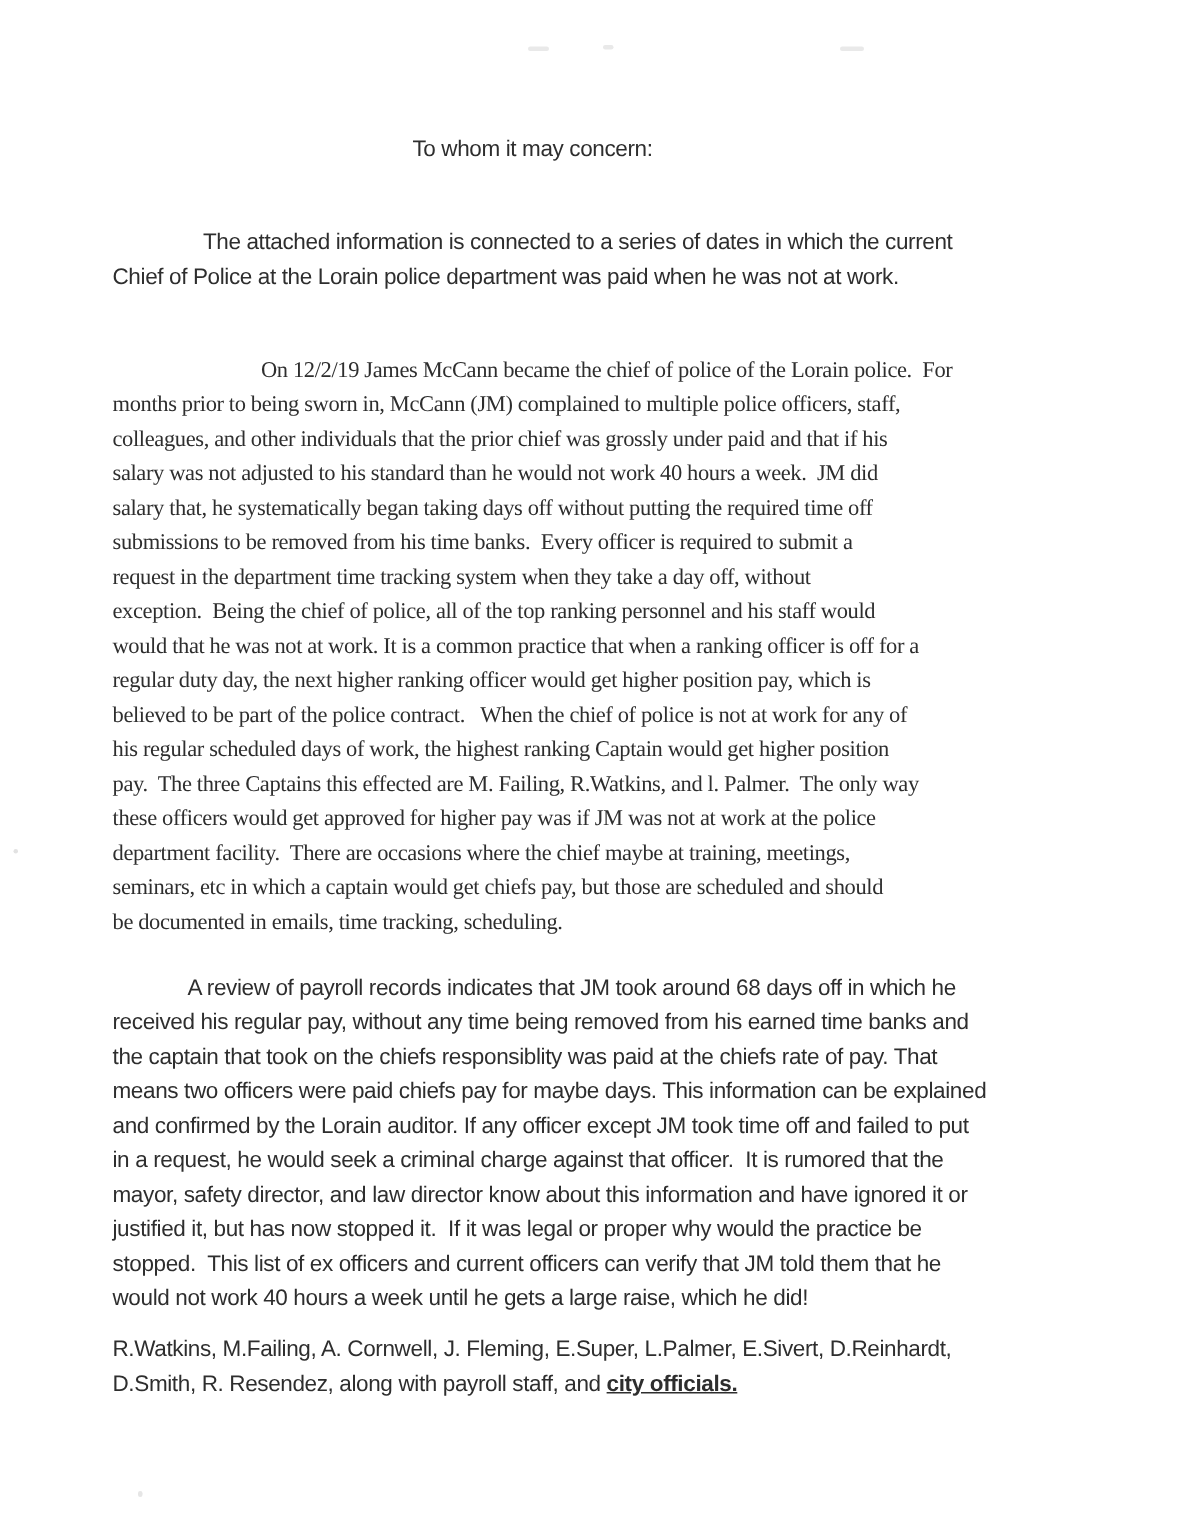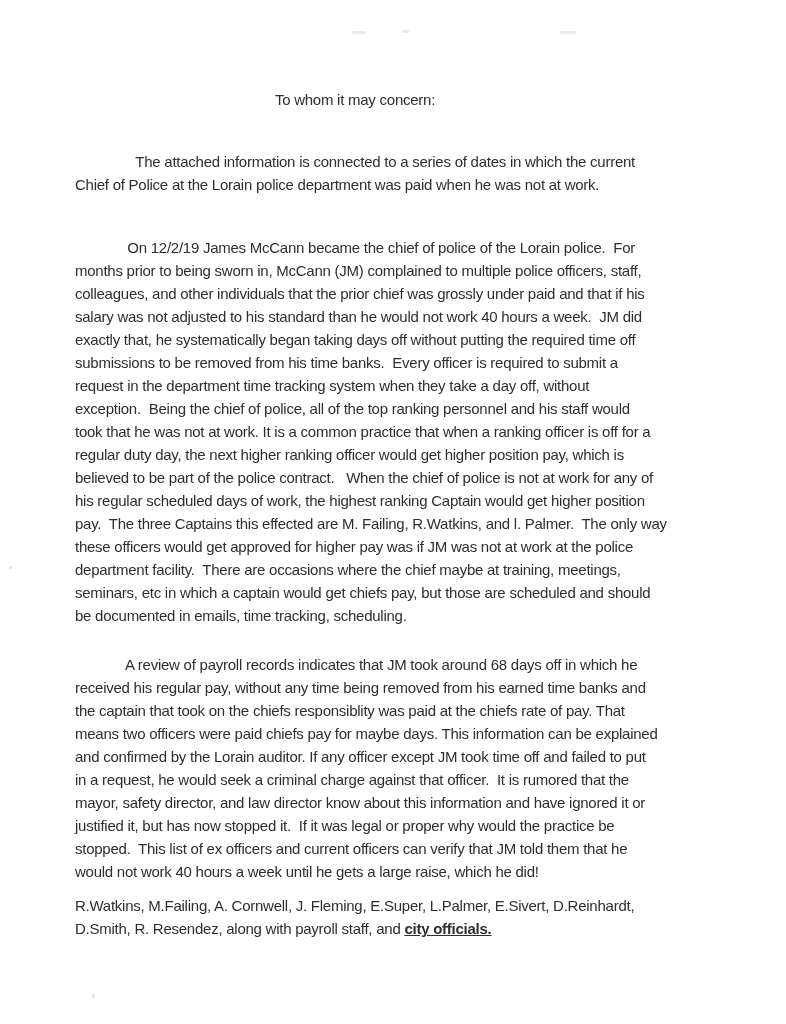--- a/index.html
+++ b/index.html
@@ -29,21 +29,21 @@
     white-space: pre;
   }
   .names .line {
     white-space: pre;
   }
   .indent .line:first-child {
     text-indent: 50px;
     text-align: right;
   }
   .p1 { margin-bottom: 40px; }
-  .p2 { margin-bottom: 26px; }
+  .p2 { margin-bottom: 20px; font-family: Liberation Serif, serif; }
   .p3 { margin-bottom: 11px; }
   .emph {
     font-weight: bold;
     text-decoration: underline;
   }
   .artifact {
     position: absolute;
     background: #e9e9e9;
     border-radius: 2px;
   }
@@ -73,25 +73,25 @@
   <div class="paragraph indent p1">
       <div class="line">The attached information is connected to a series of dates in which the current</div>
       <div class="line">Chief of Police at the Lorain police department was paid when he was not at work.</div>
     </div>
 
   <div class="paragraph indent p2">
       <div class="line">On 12/2/19 James McCann became the chief of police of the Lorain police.  For</div>
       <div class="line">months prior to being sworn in, McCann (JM) complained to multiple police officers, staff,</div>
       <div class="line">colleagues, and other individuals that the prior chief was grossly under paid and that if his</div>
       <div class="line">salary was not adjusted to his standard than he would not work 40 hours a week.  JM did</div>
-      <div class="line">exactly that, he systematically began taking days off without putting the required time off</div>
+      <div class="line">salary that, he systematically began taking days off without putting the required time off</div>
       <div class="line">submissions to be removed from his time banks.  Every officer is required to submit a</div>
       <div class="line">request in the department time tracking system when they take a day off, without</div>
       <div class="line">exception.  Being the chief of police, all of the top ranking personnel and his staff would</div>
-      <div class="line">took that he was not at work. It is a common practice that when a ranking officer is off for a</div>
+      <div class="line">would that he was not at work. It is a common practice that when a ranking officer is off for a</div>
       <div class="line">regular duty day, the next higher ranking officer would get higher position pay, which is</div>
       <div class="line">believed to be part of the police contract.   When the chief of police is not at work for any of</div>
       <div class="line">his regular scheduled days of work, the highest ranking Captain would get higher position</div>
       <div class="line">pay.  The three Captains this effected are M. Failing, R.Watkins, and l. Palmer.  The only way</div>
       <div class="line">these officers would get approved for higher pay was if JM was not at work at the police</div>
       <div class="line">department facility.  There are occasions where the chief maybe at training, meetings,</div>
       <div class="line">seminars, etc in which a captain would get chiefs pay, but those are scheduled and should</div>
       <div class="line">be documented in emails, time tracking, scheduling.</div>
     </div>
 

